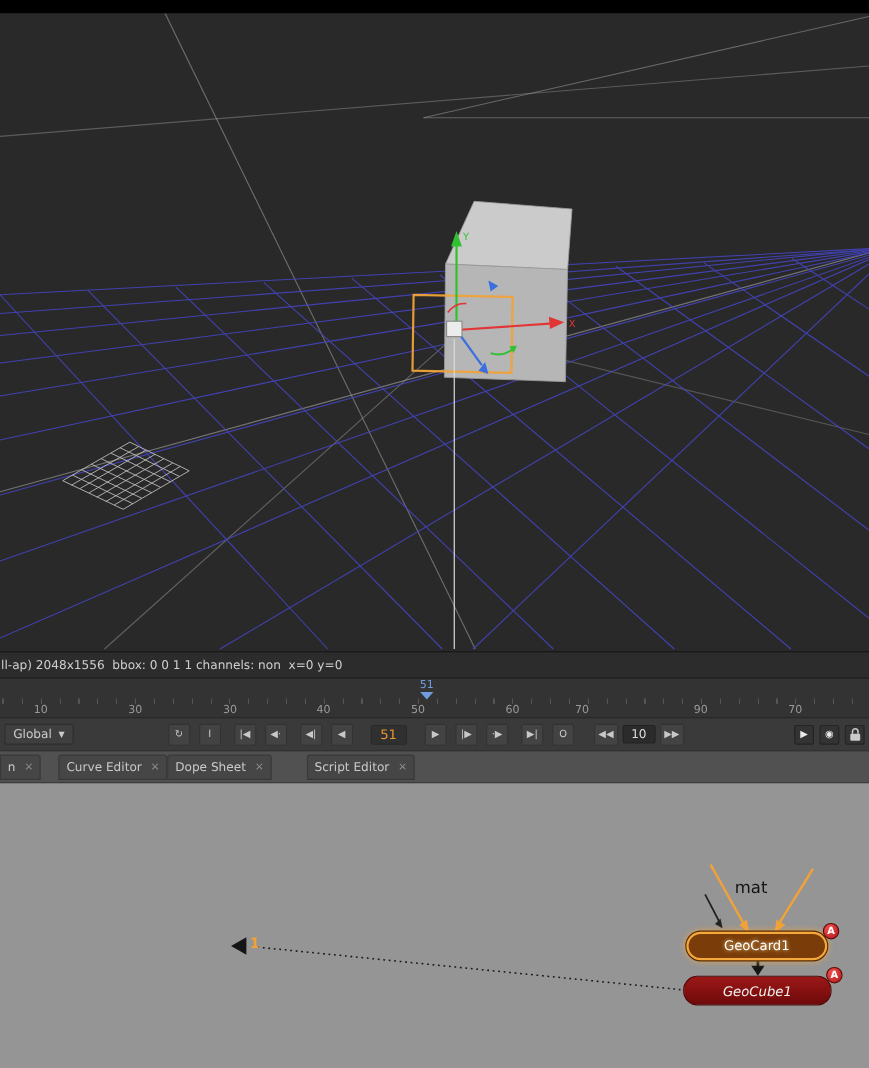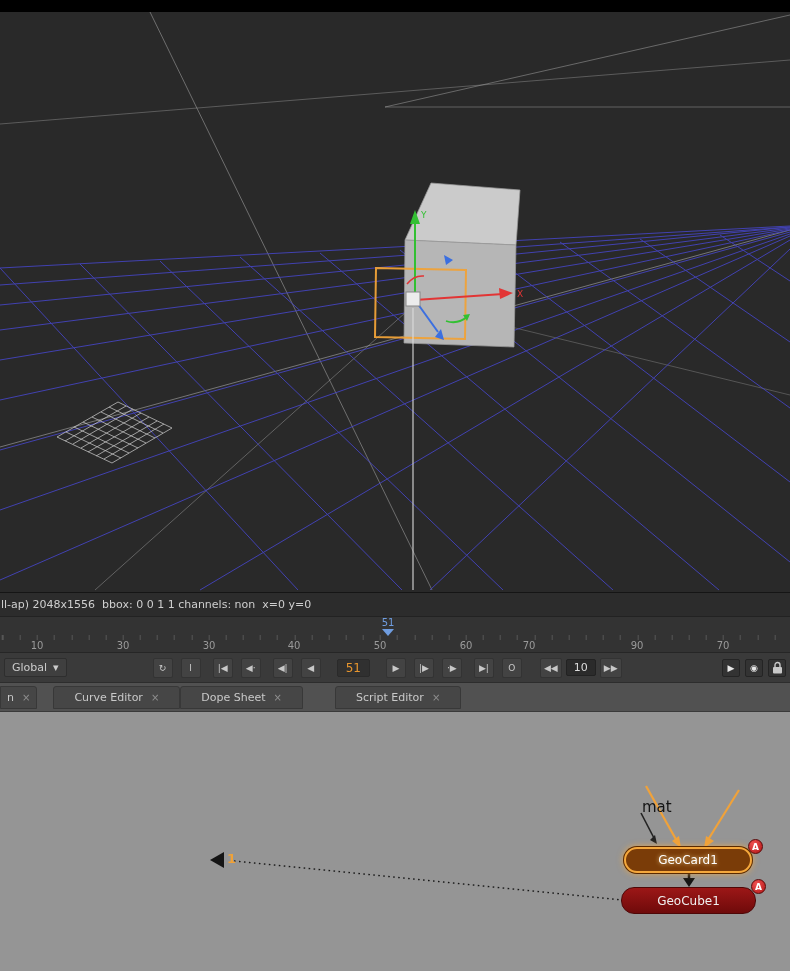--- a/index.html
+++ b/index.html
@@ -42,48 +42,48 @@
   .inc-field { margin-left:4px; background:#2b2b2b; border:1px solid #222; border-radius:2px;
                padding:1px 7px; color:#ddd; font-size:11px; }
   .ricon { width:18px; height:18px; display:flex; align-items:center; justify-content:center;
            background:#333; border:1px solid #242424; border-radius:2px; color:#e8e8e8;
            font-size:9px; margin-left:5px; }
 
   
   .tabbar { height:30px; background:#515151; border-top:1px solid #2d2d2d;
             border-bottom:1px solid #3a3a3a; display:flex; align-items:center; }
   .tab { display:flex; align-items:center; height:23px; background:#464646;
-         border:1px solid #383838; border-radius:3px 3px 0 0; padding:0 20px;
+         border:1px solid #383838; border-radius:3px 3px 0 0; padding:0 6px;
          font-size:11px; color:#c9c9c9; }
   .tab-close { margin-left:8px; color:#8f8f8f; font-size:10px; }
   .tab-first { border-radius:0 3px 0 0; padding:0 6px; margin-left:0; }
 
   
   .nodegraph { position:relative; height:259px; background:#959595; overflow:hidden; }
   .nodegraph svg { position:absolute; inset:0; }
-  .mat-label { position:absolute; left:642px; top:86px; font-size:15px; color:#141414; }
+  .mat-label { position:absolute; left:668px; top:86px; font-size:15px; color:#141414; }
   .node-viewer { position:absolute; left:62px; top:133px; width:148px; height:29px;
                  clip-path:polygon(0 50%,7% 0,93% 0,100% 50%,93% 100%,7% 100%);
                  background:linear-gradient(180deg,#b5b5b5,#7d7d7d 32%,#2e2e2e 78%,#0c0c0c);
                  display:flex; align-items:center; justify-content:center;
                  color:#f2f2f2; font-size:13px; filter:drop-shadow(0 1px 1px rgba(0,0,0,.5)); }
   .viewer-in-arrow { position:absolute; left:210px; top:140px; width:0; height:0;
                      border-top:8px solid transparent; border-bottom:8px solid transparent;
                      border-right:14px solid #151515; }
   .viewer-in-num { position:absolute; left:227px; top:139px; color:#f0a238;
                    font-size:13px; font-weight:bold; }
   .node-geocard { position:absolute; left:624px; top:135px; width:128px; height:26px;
                   border-radius:13px; background:#7a3c08; border:2px solid #f5a83c;
                   box-shadow:0 0 0 1px #5a2a00, 0 0 6px 1px rgba(250,170,60,.7);
                   display:flex; align-items:center; justify-content:center;
                   color:#fff; font-size:12px; text-shadow:0 0 4px rgba(255,225,160,.95); }
   .node-geocube { position:absolute; left:621px; top:175px; width:135px; height:27px;
                   border-radius:13px; background:linear-gradient(180deg,#9c1717,#6f0a0a);
                   border:1px solid #4e0707; display:flex; align-items:center; justify-content:center;
-                  color:#f0f0f0; font-size:12px; }
+                  color:#f0f0f0; font-size:12px;font-style:italic; }
   .badge { position:absolute; width:15px; height:15px; border-radius:50%;
            background:radial-gradient(circle at 35% 30%, #f05050, #b01515);
            border:1px solid #5c0808; color:#fff; font-size:9px; font-weight:bold;
            display:flex; align-items:center; justify-content:center; }
   .badge-card { left:748px; top:127px; }
   .badge-cube { left:751px; top:167px; }
 </style>
 </head>
 <body>
 

